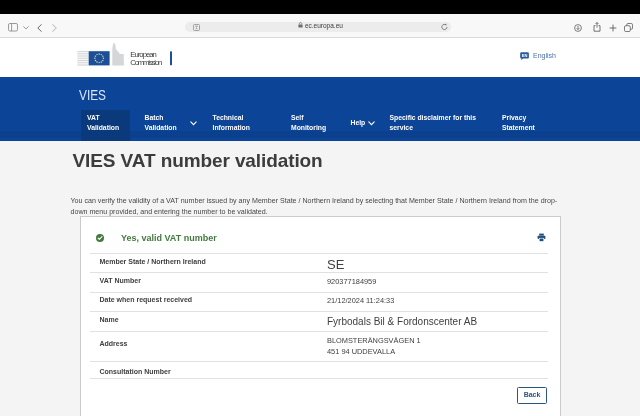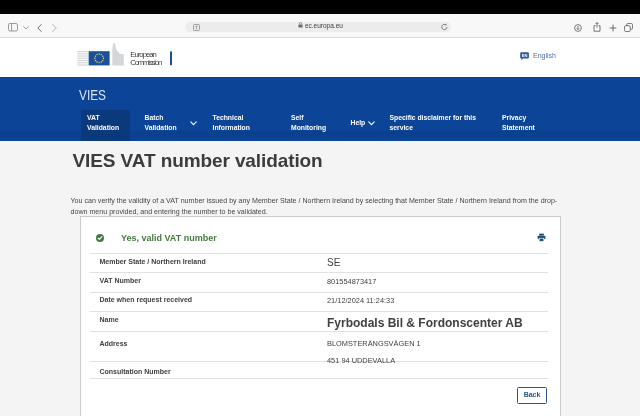--- a/index.html
+++ b/index.html
@@ -161,19 +161,19 @@
 <div class="abs" style="left:89.5px;top:360.5px;width:458px;height:1px;background:#e1e1e1;"></div>
 <div class="abs" style="left:89.5px;top:378px;width:458px;height:1px;background:#e1e1e1;"></div>
 
 <div class="abs" style="left:99.5px;top:257.5px;font-size:7px;font-weight:bold;color:#404040;">Member State / Northern Ireland</div>
 <div class="abs" style="left:99.5px;top:276.5px;font-size:7px;font-weight:bold;color:#404040;">VAT Number</div>
 <div class="abs" style="left:99.5px;top:296px;font-size:7px;font-weight:bold;color:#404040;">Date when request received</div>
 <div class="abs" style="left:99.5px;top:316px;font-size:7px;font-weight:bold;color:#404040;">Name</div>
 <div class="abs" style="left:99.5px;top:340px;font-size:7px;font-weight:bold;color:#404040;">Address</div>
 <div class="abs" style="left:99.5px;top:367.5px;font-size:7px;font-weight:bold;color:#404040;">Consultation Number</div>
 
-<div class="abs" style="left:327px;top:257px;font-size:10px;color:#404040;">SE</div>
-<div class="abs" style="left:327px;top:276.5px;font-size:7.4px;color:#404040;">801554873417</div>
+<div class="abs" style="left:327px;top:257px;font-size:13px;color:#404040;">SE</div>
+<div class="abs" style="left:327px;top:276.5px;font-size:7.4px;color:#404040;">920377184959</div>
 <div class="abs" style="left:327px;top:296px;font-size:7.4px;color:#404040;">21/12/2024 11:24:33</div>
-<div class="abs" style="left:327px;top:315.5px;font-size:12px;color:#404040;font-weight:bold;">Fyrbodals Bil &amp; Fordonscenter AB</div>
-<div class="abs" style="left:327px;top:334.5px;font-size:7.4px;color:#404040;line-height:17px;">BLOMSTERÄNGSVÄGEN 1<br>451 94 UDDEVALLA</div>
+<div class="abs" style="left:327px;top:315.5px;font-size:10px;color:#404040;">Fyrbodals Bil &amp; Fordonscenter AB</div>
+<div class="abs" style="left:327px;top:334.5px;font-size:7.4px;color:#404040;line-height:11px;">BLOMSTERÄNGSVÄGEN 1<br>451 94 UDDEVALLA</div>
 
 <div class="abs" style="left:517px;top:387px;width:30px;height:17px;background:#fff;border:1.3px solid #2d567d;border-radius:1.5px;text-align:center;font-size:7px;font-weight:bold;color:#2d567d;line-height:14.5px;">Back</div>
 
 </body></html>

